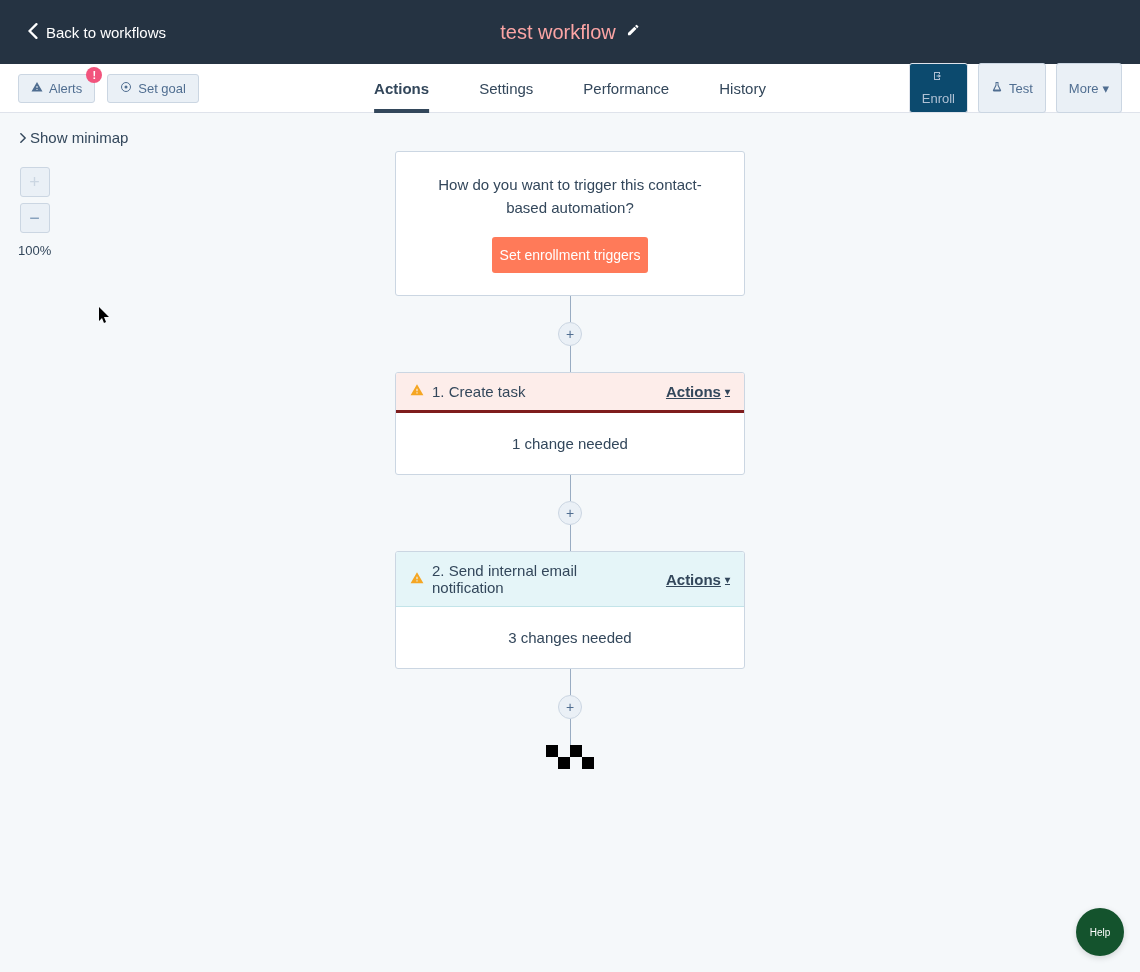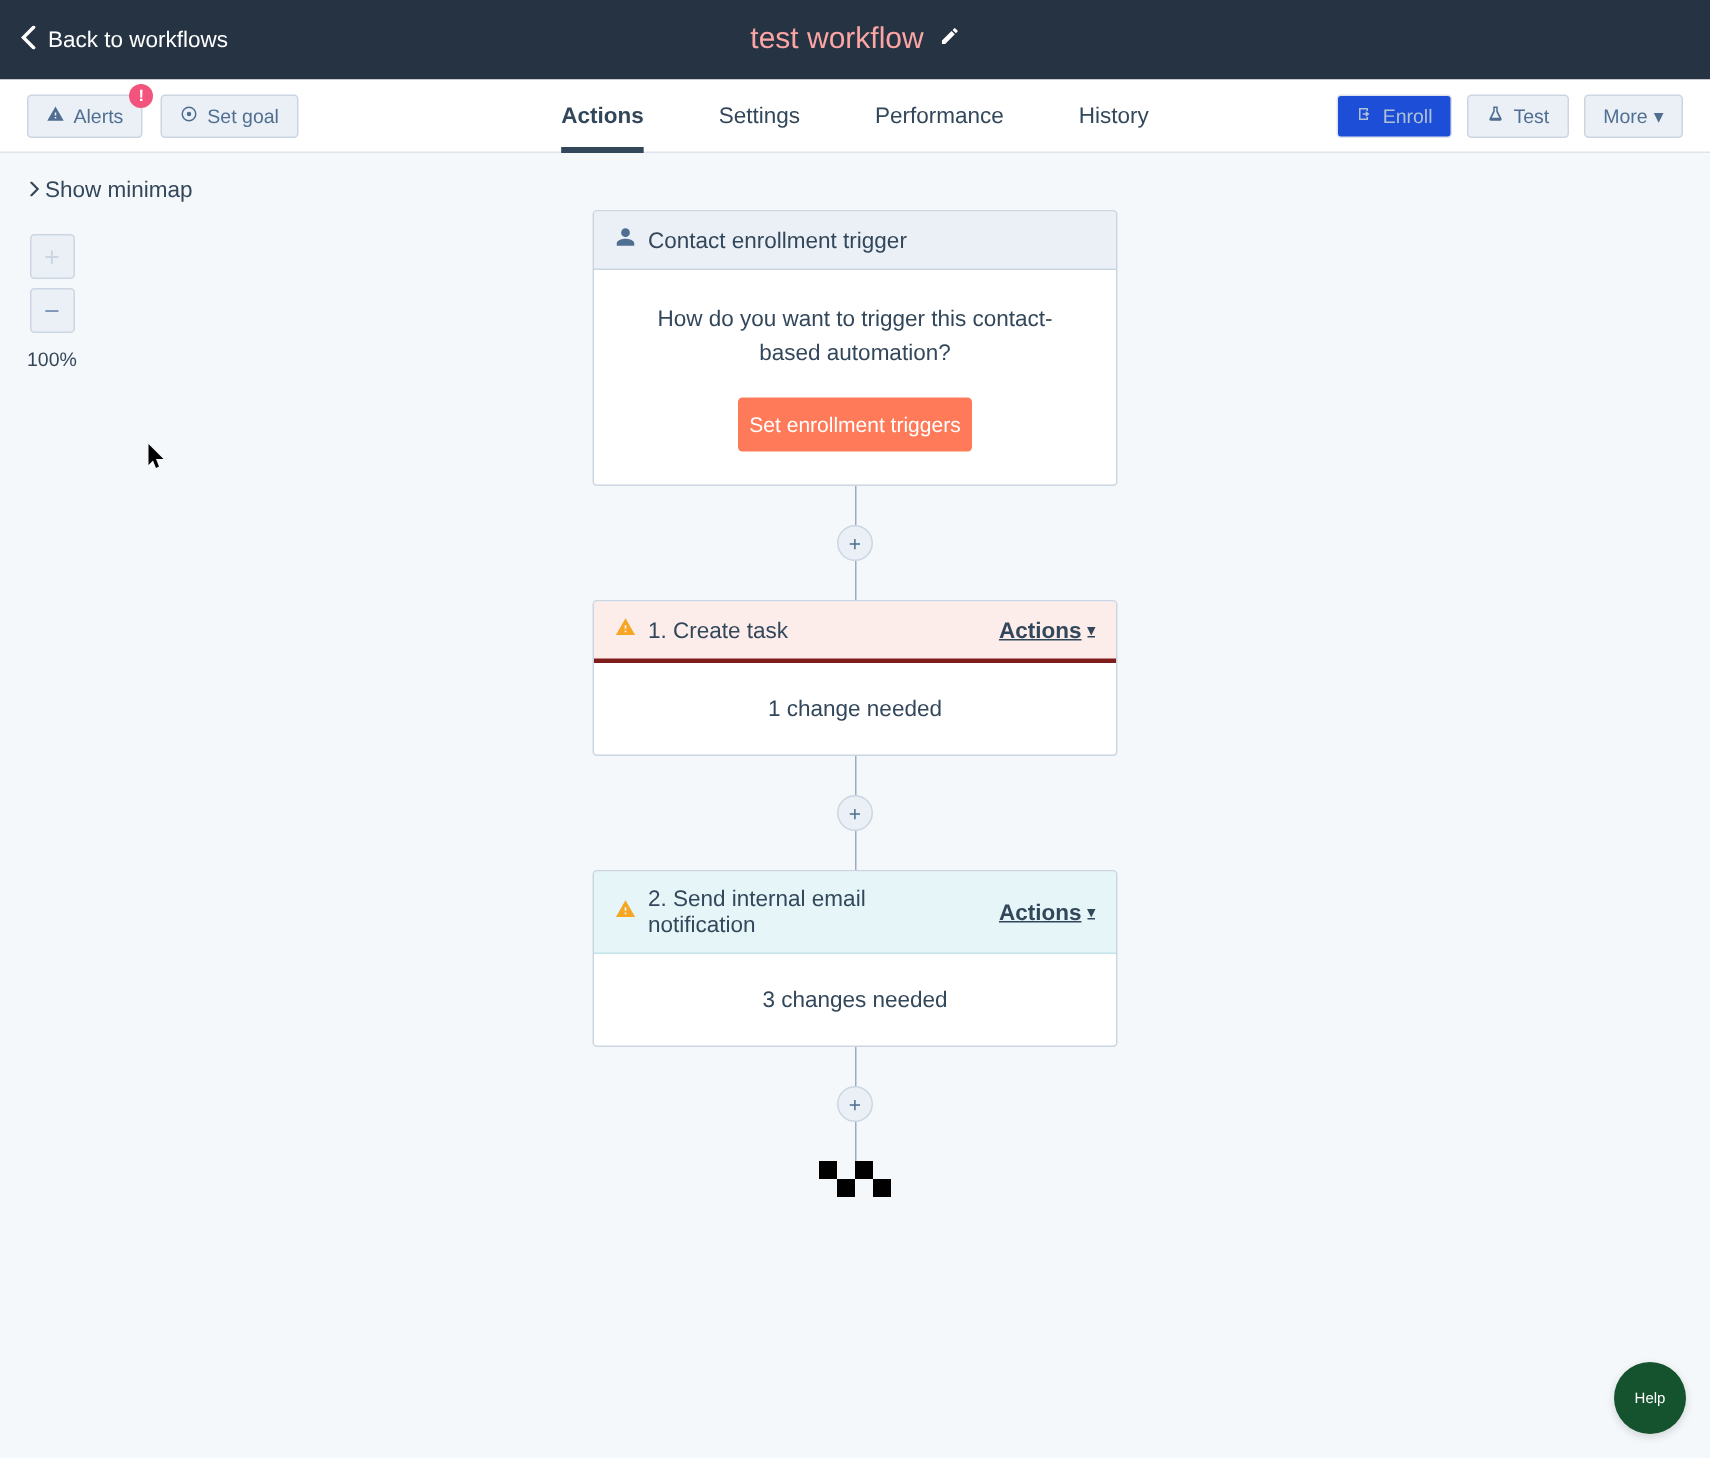--- a/index.html
+++ b/index.html
@@ -9,24 +9,24 @@
     width: 1140px;
     height: 972px;
     overflow: hidden;
     color: #33475b;
     position: relative;
   }
 
   
   .top-header {
     background: #253342;
-    height: 53px;
-    display: flex;
-    align-items: center;
-    padding: 0 14px;
+    height: 64px;
+    display: flex;
+    align-items: center;
+    padding: 0 28px;
     color: #fff;
     position: relative;
   }
   .back-link {
     display: flex;
     align-items: center;
     gap: 8px;
     color: #fff;
     font-size: 15px;
     cursor: pointer;
@@ -134,24 +134,25 @@
     position: absolute;
     bottom: -1px;
     left: 0;
     right: 0;
     height: 4px;
     background: #33475b;
   }
 
   .sub-right { display: flex; gap: 10px; margin-left: auto; }
   .sub-right .tool-btn.disabled {
-    background: #1d4ed8;
+    background: #0c4a6e;
     color: #b0c1d4;
     border-color: #dfe3eb;
     cursor: not-allowed;
+    flex-direction: column;
   }
   .sub-right .tool-btn.disabled svg { fill: #b0c1d4; }
   .more-btn {
     display: inline-flex;
     align-items: center;
     gap: 4px;
     background: #eaf0f6;
     border: 1px solid #cbd6e2;
     color: #506e91;
     font-size: 13px;
@@ -430,28 +431,20 @@
 
   <div class="zoom-controls">
     <div class="zoom-btn disabled">+</div>
     <div class="zoom-btn">−</div>
     <div class="zoom-label">100%</div>
   </div>
 
   <div class="flow">
 
     <div class="card">
-      <div class="card-header trigger-h">
-        <span>
-          <svg width="14" height="14" viewBox="0 0 24 24" fill="#506e91">
-              <path d="M12 12a5 5 0 1 0-5-5 5 5 0 0 0 5 5zm0 2c-3.3 0-10 1.7-10 5v3h20v-3c0-3.3-6.7-5-10-5z"></path>
-            </svg>
-        </span>
-        <span>Contact enrollment trigger</span>
-      </div>
       <div class="card-body">
         <div class="question">How do you want to trigger this contact-based automation?</div>
         <button class="primary-btn">Set enrollment triggers</button>
       </div>
     </div>
 
     <div class="connector conn-short"></div>
     <div class="plus-node">+</div>
     <div class="connector conn-short"></div>
 

